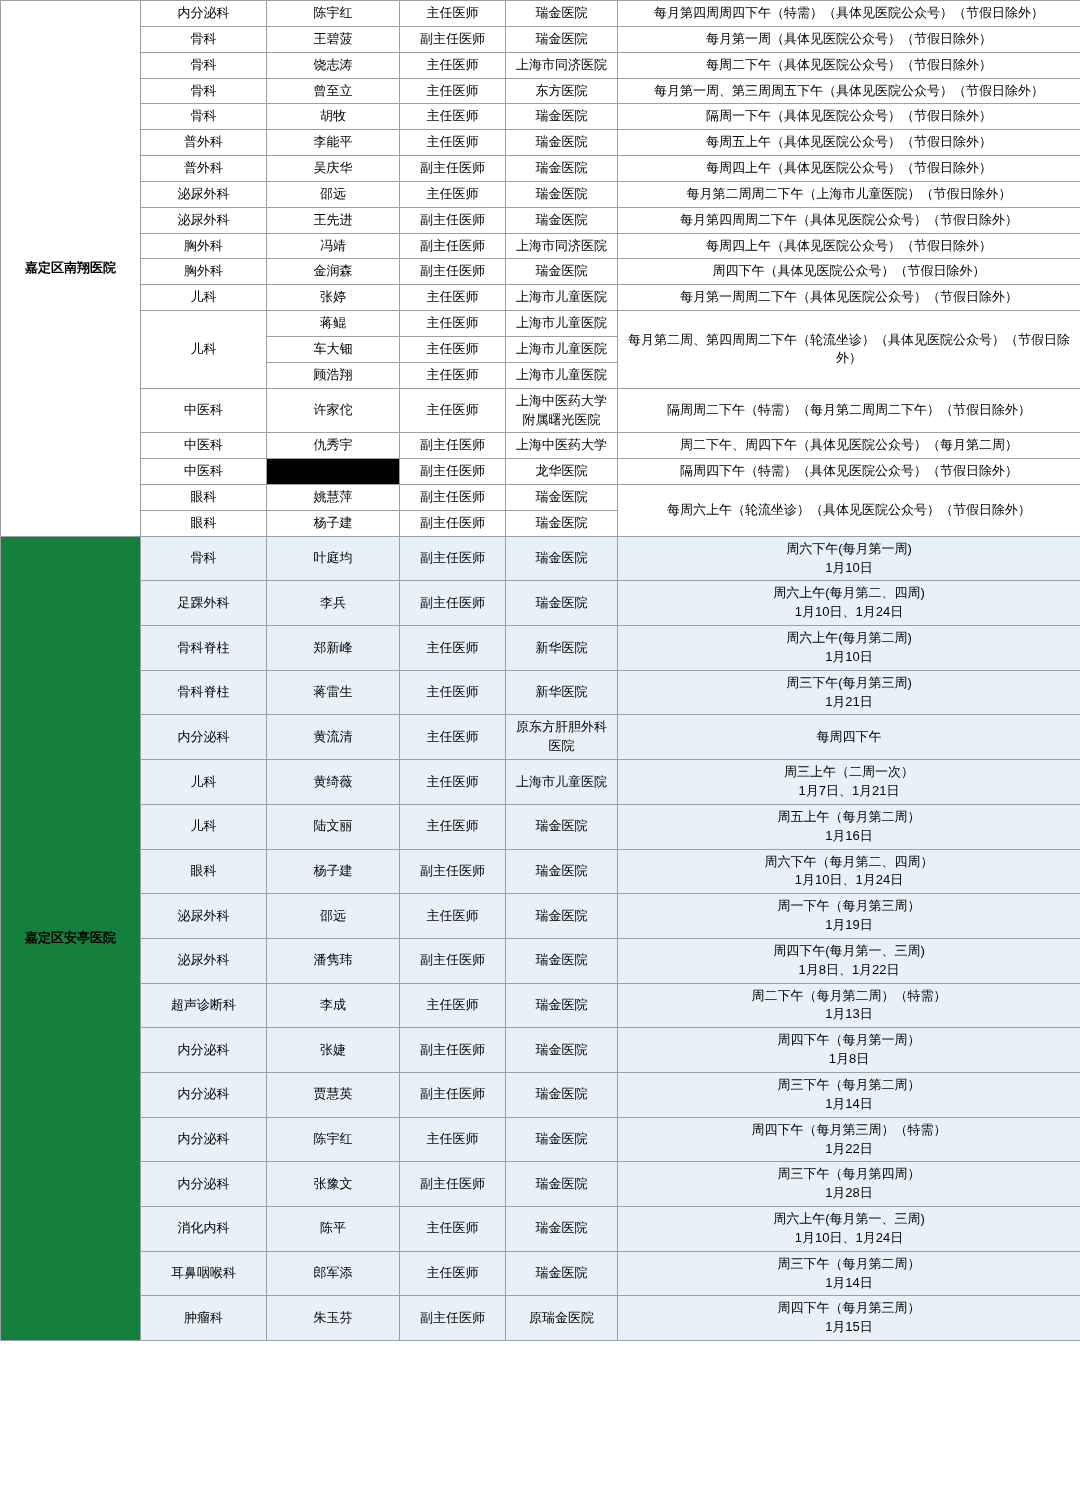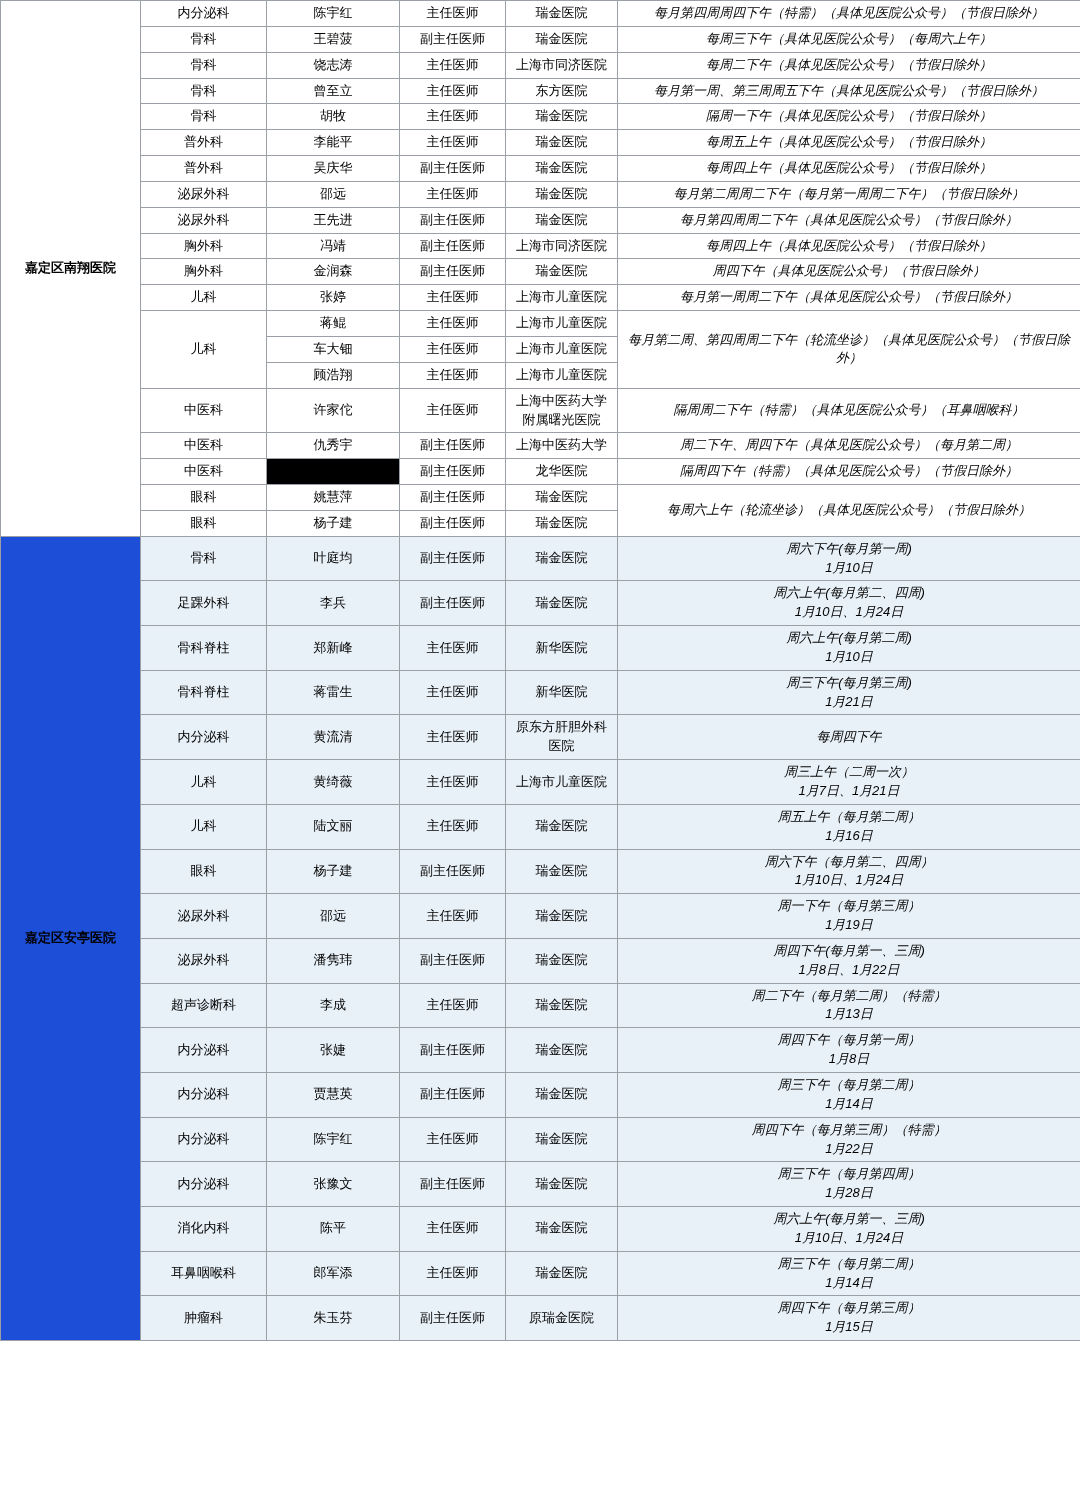--- a/index.html
+++ b/index.html
@@ -36,28 +36,28 @@
 
   td.hospital-cell {
     font-weight: bold;
     font-size: 13px;
     margin-top: 20px;
   }
   tr.section-b td {
     background: #e8f1f8;
   }
   tr.section-b td.hospital-cell {
-    background: #1d4ed8;
+    background: #15803d;
   }
   td.redacted {
     background: #000000;
     color: #000000;
   }
   td.name-b { font-weight: normal; }
-  td.time-multi { line-height: 1.5; font-style: italic; }
+  td.time-multi { line-height: 1.5; }
 </style>
 </head>
 <body>
 
 <table class="schedule">
   <colgroup>
     <col class="c-hospital">
     <col class="c-dept">
     <col class="c-name">
     <col class="c-title">
@@ -71,21 +71,21 @@
         <td>陈宇红</td>
         <td>主任医师</td>
         <td>瑞金医院</td>
         <td class="time-multi">每月第四周周四下午（特需）（具体见医院公众号）（节假日除外）</td>
       </tr>
       <tr>
         <td>骨科</td>
         <td>王碧菠</td>
         <td>副主任医师</td>
         <td>瑞金医院</td>
-        <td class="time-multi">每周三下午（具体见医院公众号）（每周六上午）</td>
+        <td class="time-multi">每月第一周（具体见医院公众号）（节假日除外）</td>
       </tr>
       <tr>
         <td>骨科</td>
         <td>饶志涛</td>
         <td>主任医师</td>
         <td>上海市同济医院</td>
         <td class="time-multi">每周二下午（具体见医院公众号）（节假日除外）</td>
       </tr>
       <tr>
         <td>骨科</td>
@@ -113,21 +113,21 @@
         <td>吴庆华</td>
         <td>副主任医师</td>
         <td>瑞金医院</td>
         <td class="time-multi">每周四上午（具体见医院公众号）（节假日除外）</td>
       </tr>
       <tr>
         <td>泌尿外科</td>
         <td>邵远</td>
         <td>主任医师</td>
         <td>瑞金医院</td>
-        <td class="time-multi">每月第二周周二下午（每月第一周周二下午）（节假日除外）</td>
+        <td class="time-multi">每月第二周周二下午（上海市儿童医院）（节假日除外）</td>
       </tr>
       <tr>
         <td>泌尿外科</td>
         <td>王先进</td>
         <td>副主任医师</td>
         <td>瑞金医院</td>
         <td class="time-multi">每月第四周周二下午（具体见医院公众号）（节假日除外）</td>
       </tr>
       <tr>
         <td>胸外科</td>
@@ -165,21 +165,21 @@
       <tr>
         <td>顾浩翔</td>
         <td>主任医师</td>
         <td>上海市儿童医院</td>
       </tr>
       <tr>
         <td>中医科</td>
         <td>许家佗</td>
         <td>主任医师</td>
         <td>上海中医药大学附属曙光医院</td>
-        <td class="time-multi">隔周周二下午（特需）（具体见医院公众号）（耳鼻咽喉科）</td>
+        <td class="time-multi">隔周周二下午（特需）（每月第二周周二下午）（节假日除外）</td>
       </tr>
       <tr>
         <td>中医科</td>
         <td>仇秀宇</td>
         <td>副主任医师</td>
         <td>上海中医药大学</td>
         <td class="time-multi">周二下午、周四下午（具体见医院公众号）（每月第二周）</td>
       </tr>
       <tr>
         <td>中医科</td>

